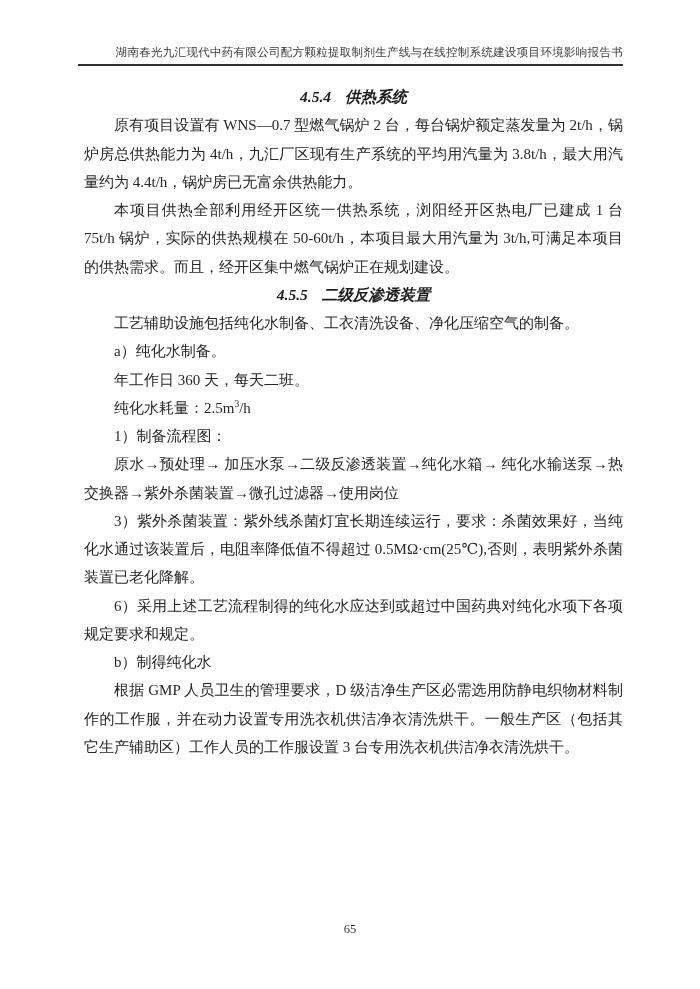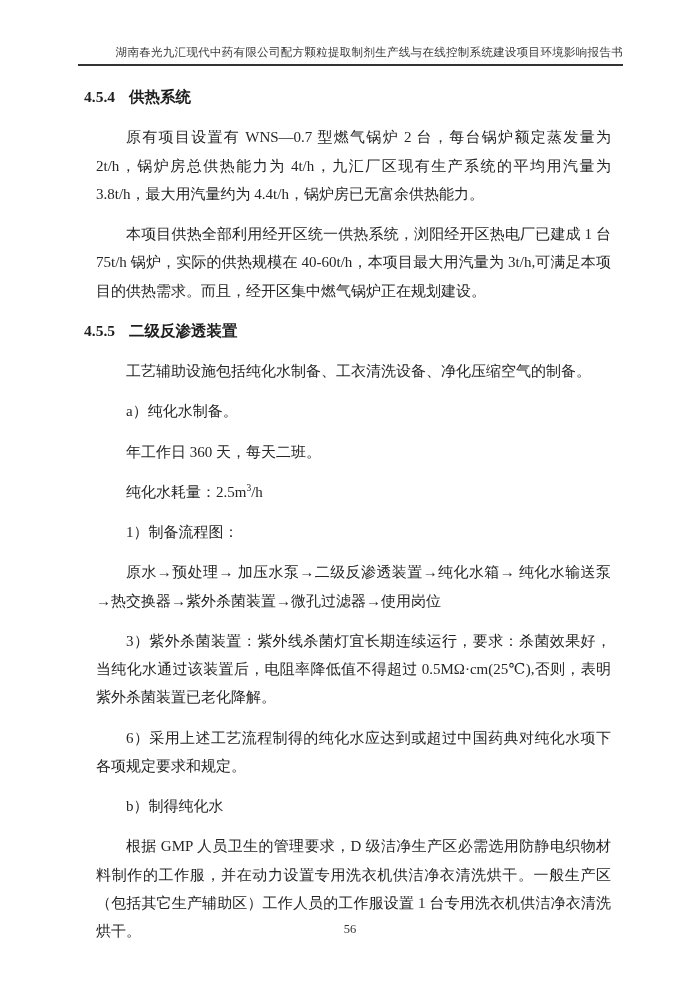--- a/index.html
+++ b/index.html
@@ -40,29 +40,30 @@
     line-height: 28.25px;
     text-align: justify;
     color: #262626;
   }
   .sec {
     margin: 0;
     padding: 0;
     font-size: 15.5px;
     font-weight: bold;
     line-height: 28.25px;
-    text-align: left;
+    text-align: center;
     color: #1e1e1e;
+    font-style: italic;
   }
   .sec-num {
     margin-right: 0.9em;
     font-family: "Liberation Serif", "DejaVu Serif", serif;
   }
   .para {
-    margin: 12px;
+    margin: 0;
     padding: 0;
     text-indent: 2em;
   }
   .para sup {
     font-size: 9.5px;
     line-height: 0;
   }
   .page-footer {
     position: absolute;
     bottom: 52px;
@@ -85,21 +86,21 @@
   </div>
 
   <div class="content">
 
     <h2 class="sec">
       <span class="sec-num">4.5.4</span><span class="sec-title">供热系统</span>
     </h2>
 
     <p class="para">原有项目设置有 WNS—0.7 型燃气锅炉 2 台，每台锅炉额定蒸发量为 2t/h，锅炉房总供热能力为 4t/h，九汇厂区现有生产系统的平均用汽量为 3.8t/h，最大用汽量约为 4.4t/h，锅炉房已无富余供热能力。</p>
 
-    <p class="para">本项目供热全部利用经开区统一供热系统，浏阳经开区热电厂已建成 1 台 75t/h 锅炉，实际的供热规模在 40-60t/h，本项目最大用汽量为 3t/h,可满足本项目的供热需求。而且，经开区集中燃气锅炉正在规划建设。</p>
+    <p class="para">本项目供热全部利用经开区统一供热系统，浏阳经开区热电厂已建成 1 台 75t/h 锅炉，实际的供热规模在 50-60t/h，本项目最大用汽量为 3t/h,可满足本项目的供热需求。而且，经开区集中燃气锅炉正在规划建设。</p>
 
     <h2 class="sec">
       <span class="sec-num">4.5.5</span><span class="sec-title">二级反渗透装置</span>
     </h2>
 
     <p class="para">工艺辅助设施包括纯化水制备、工衣清洗设备、净化压缩空气的制备。</p>
 
     <p class="para">a）纯化水制备。</p>
 
     <p class="para">年工作日 360 天，每天二班。</p>
@@ -111,21 +112,21 @@
     <p class="para">原水→预处理→ 加压水泵→二级反渗透装置→纯化水箱→ 纯化水输送泵→热交换器→紫外杀菌装置→微孔过滤器→使用岗位</p>
 
 
 
     <p class="para">3）紫外杀菌装置：紫外线杀菌灯宜长期连续运行，要求：杀菌效果好，当纯化水通过该装置后，电阻率降低值不得超过 0.5MΩ·cm(25℃),否则，表明紫外杀菌装置已老化降解。</p>
 
     <p class="para">6）采用上述工艺流程制得的纯化水应达到或超过中国药典对纯化水项下各项规定要求和规定。</p>
 
     <p class="para">b）制得纯化水</p>
 
-    <p class="para">根据 GMP 人员卫生的管理要求，D 级洁净生产区必需选用防静电织物材料制作的工作服，并在动力设置专用洗衣机供洁净衣清洗烘干。一般生产区（包括其它生产辅助区）工作人员的工作服设置 1 台专用洗衣机供洁净衣清洗烘干。</p>
+    <p class="para">根据 GMP 人员卫生的管理要求，D 级洁净生产区必需选用防静电织物材料制作的工作服，并在动力设置专用洗衣机供洁净衣清洗烘干。一般生产区（包括其它生产辅助区）工作人员的工作服设置 3 台专用洗衣机供洁净衣清洗烘干。</p>
 
   </div>
 
   <div class="page-footer">
-    <span class="page-number">56</span>
+    <span class="page-number">65</span>
   </div>
 
 </div>
 
 </body></html>

